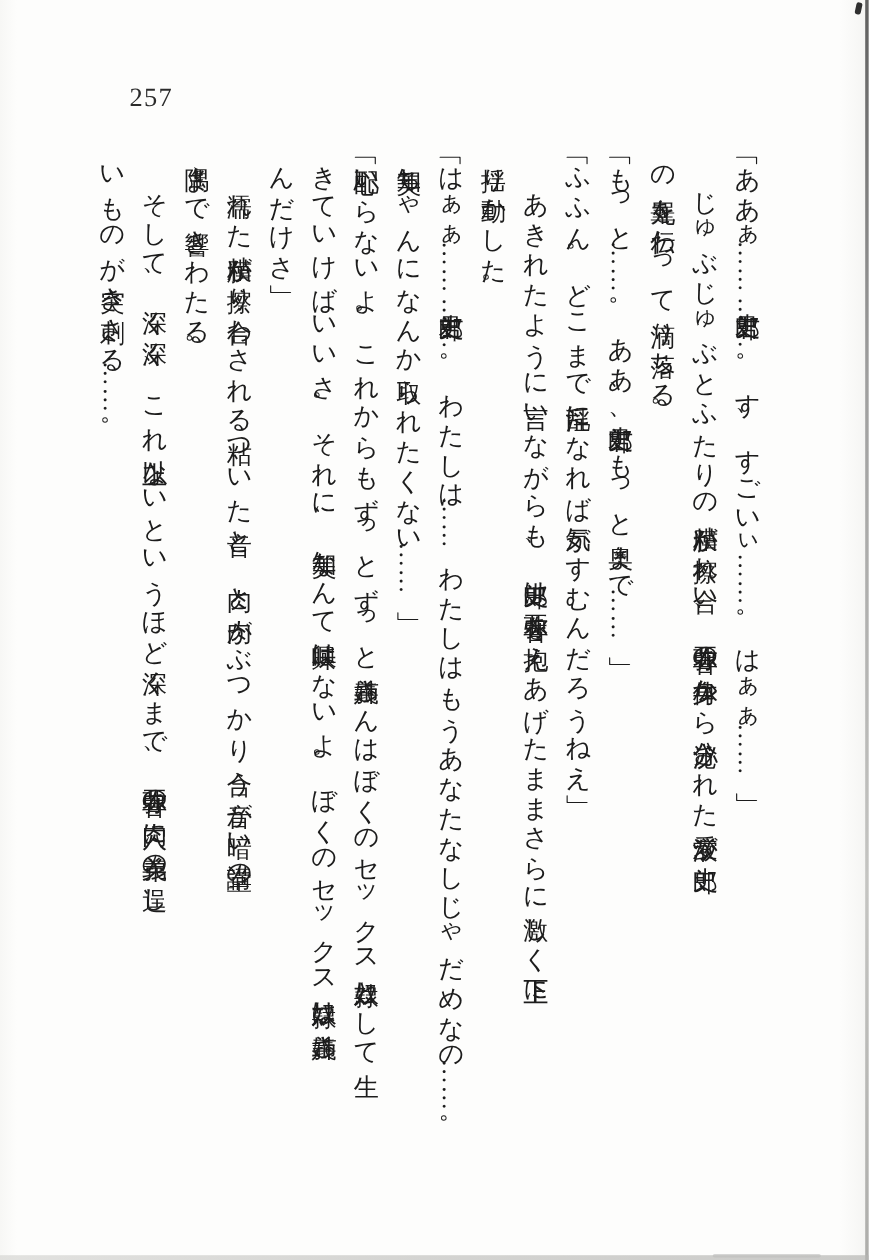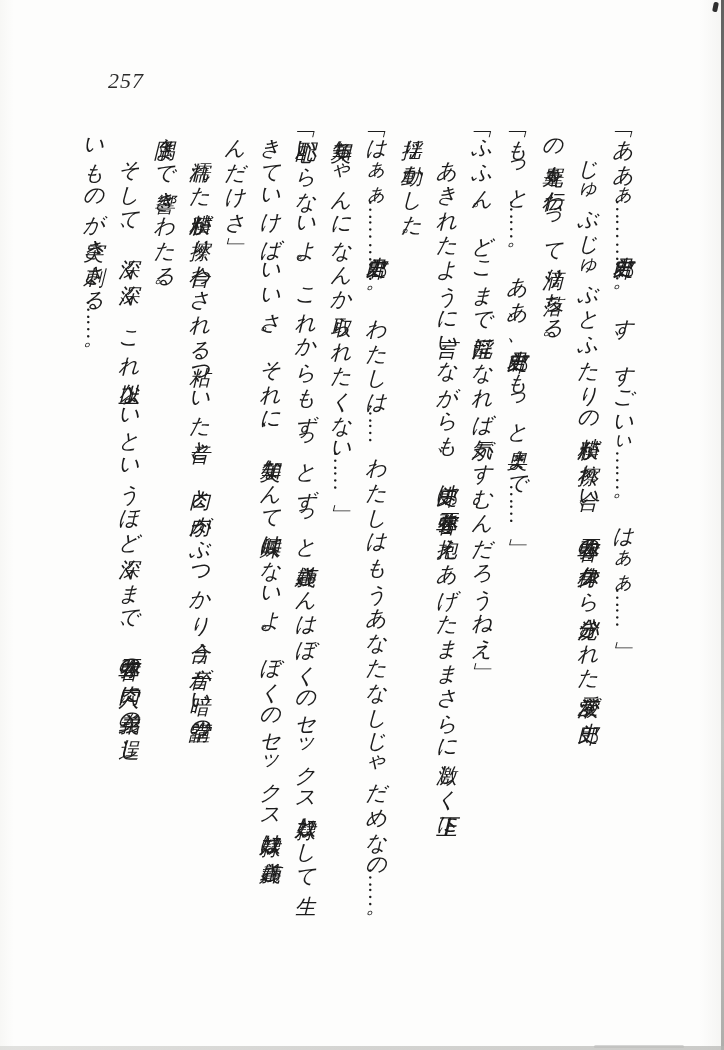--- a/index.html
+++ b/index.html
@@ -11,21 +11,20 @@
     height: 1050px;
     position: relative;
     background: #fdfdfc;
     font-family: "Liberation Serif", "DejaVu Serif", serif;
     overflow: hidden;
   }
   .page {
     position: absolute;
     inset: 0;
     background: linear-gradient(90deg, #f7f7f5 0px, #fdfdfc 14px, #fdfdfc 700px, #f4f4f2 724px);
-    font-style: italic;
   }
   .page-number {
     position: absolute;
     top: 68px;
     left: 108px;
     font-size: 22px;
     letter-spacing: 1px;
     color: #2b2b2b;
   }
   .text-block {

